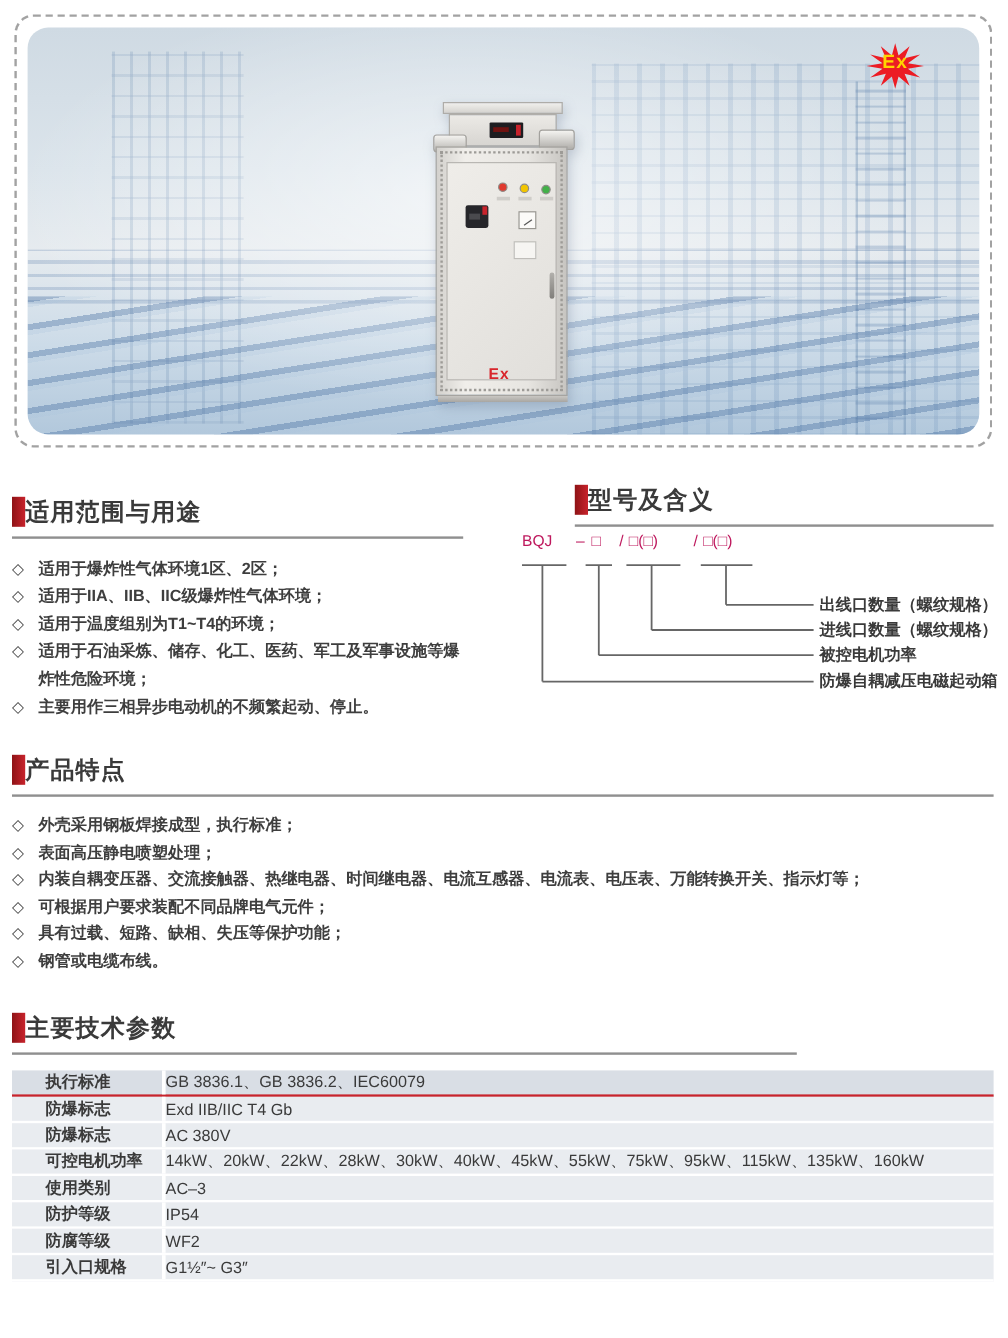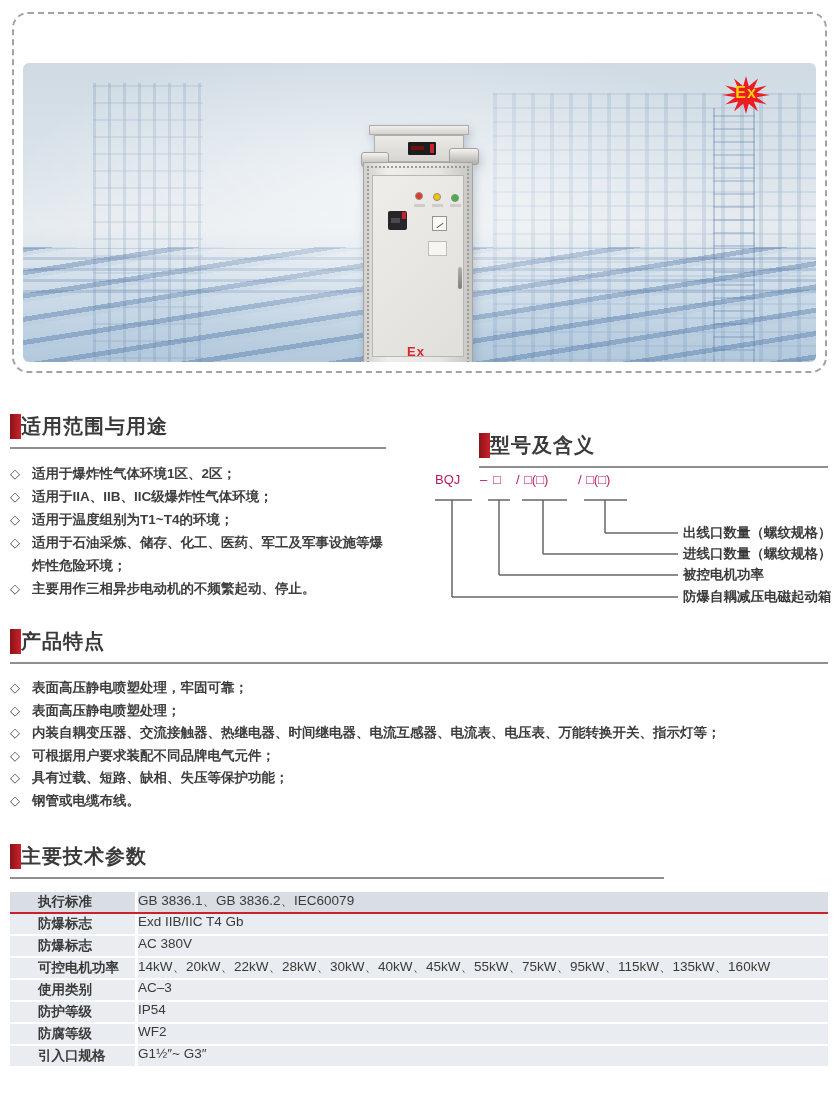--- a/index.html
+++ b/index.html
@@ -5,22 +5,22 @@
   * { margin:0; padding:0; box-sizing:border-box; }
   html,body { background:#fff; }
   body {
     position:relative; width:840px; height:1115px; overflow:hidden;
     font-family:"Liberation Sans","DejaVu Sans",sans-serif; color:#3e3e3e;
   }
 
   
   .hero { position:absolute; left:12px; top:12px; width:815px; height:361px;
           border:2px dashed #a2a2a2; border-radius:16px; }
-  .photo { position:absolute; inset:9px; border-radius:6px; overflow:hidden;
-           background:linear-gradient(180deg,#cfdae3 0%,#dbe4eb 35%,#e6ebef 55%,#ccdbe8 78%,#b2c8dc 100%);margin-top:40px; }
+  .photo { position:absolute; inset:9px; border-radius:17px; overflow:hidden;
+           background:linear-gradient(180deg,#cfdae3 0%,#dbe4eb 35%,#e6ebef 55%,#ccdbe8 78%,#b2c8dc 100%); }
   .struct1 { position:absolute; left:70px; top:20px; width:110px; height:310px; opacity:.7;
     background:repeating-linear-gradient(90deg,rgba(120,150,185,.38) 0 3px,transparent 3px 15px),
                repeating-linear-gradient(0deg,rgba(120,150,185,.28) 0 2px,transparent 2px 17px); }
   .struct2 { position:absolute; left:470px; top:30px; width:330px; height:310px; opacity:.6;
     background:repeating-linear-gradient(90deg,rgba(110,145,185,.35) 0 4px,transparent 4px 19px),
                repeating-linear-gradient(0deg,rgba(110,145,185,.28) 0 2px,transparent 2px 14px); }
   .lattice { position:absolute; left:690px; top:45px; width:42px; height:295px; opacity:.8;
     border-left:2px solid rgba(95,130,170,.45); border-right:2px solid rgba(95,130,170,.45);
     background:repeating-linear-gradient(0deg,rgba(100,135,175,.4) 0 2px,transparent 2px 13px); }
   .pipeband { position:absolute; left:0; top:185px; width:100%; height:45px; opacity:.8;
@@ -87,40 +87,40 @@
   .sec-bar { width:11px; height:25px; flex:none;
               background:linear-gradient(90deg,#8e1316,var(--accent-red,#c8232c)); }
   .sec-title { font-size:20px; font-weight:bold; color:#3a3a3a; letter-spacing:1px; }
 
   
   .dlist { list-style:none; margin-top:13px; }
   .dlist li { display:flex; font-size:13.5px; font-weight:600; color:#3e3e3e; line-height:23px; }
   .dia { flex:none; width:22px; font-weight:400; font-size:13px; color:#4a4a4a; }
 
   .usage    { position:absolute; left:10px;  top:413px; width:376px; }
-  .model    { position:absolute; left:435px; top:432px; width:393px;padding-left:44px; }
+  .model    { position:absolute; left:435px; top:403px; width:393px;padding-left:44px; }
   .features { position:absolute; left:10px;  top:628px; width:818px; }
   .features .dlist li { line-height:22.5px; }
   .specs    { position:absolute; left:10px;  top:843px; width:654px; }
 
   
   .code-row { position:absolute; left:0; top:40px; height:26px; width:100%;
               font-size:13px; font-weight:500; color:#be185d; }
   .code-row span { position:absolute; top:0; white-space:pre; }
   .cs0 { left:0; }   .cs1 { left:45px; } .cs2 { left:58px; } .cs3 { left:81px; }
   .cs4 { left:89px; } .cs5 { left:143px; } .cs6 { left:151px; }
   .diagram-lines { position:absolute; left:0; top:62px; }
   .diagram-lines line { stroke:#666; stroke-width:1.5; }
   .model-label { position:absolute; left:248px; font-size:13.5px; font-weight:600;
               color:#3a3a3a; line-height:18px; white-space:nowrap; }
   .ml0 { top:92px; } .ml1 { top:113px; } .ml2 { top:134px; } .ml3 { top:156px; }
 
   
   .spec-table { margin-top:13px; width:818px; }
-  .srow { display:flex; align-items:flex-start; height:22px;
+  .srow { display:flex; align-items:center; height:22px;
           background:var(--table-row-bg,#e9ecf0); border-bottom:2px solid #fff;
           font-size:13.5px; color:#3a3a3a; }
   .srow.first { background:var(--table-header-bg,#d9dee5);
           border-bottom:2px solid var(--accent-red,#c8232c); }
   .sl { flex:none; width:128px; padding-left:28px; font-weight:600;
         border-right:3px solid #fff; height:100%; display:flex; align-items:center; }
   .sv { font-weight:400; white-space:nowrap; }
 </style>
 </head>
 <body>
@@ -241,21 +241,21 @@
 </div>
 
 <div class="features">
   <div class="sec-head">
     <span class="sec-bar"></span>
     <span class="sec-title">产品特点</span>
   </div>
   <ul class="dlist">
     <li>
         <span class="dia">◇</span>
-        <span>表面高压静电喷塑处理，牢固可靠；</span>
+        <span>外壳采用钢板焊接成型，执行标准；</span>
       </li>
     <li>
         <span class="dia">◇</span>
         <span>表面高压静电喷塑处理；</span>
       </li>
     <li>
         <span class="dia">◇</span>
         <span>内装自耦变压器、交流接触器、热继电器、时间继电器、电流互感器、电流表、电压表、万能转换开关、指示灯等；</span>
       </li>
     <li>

